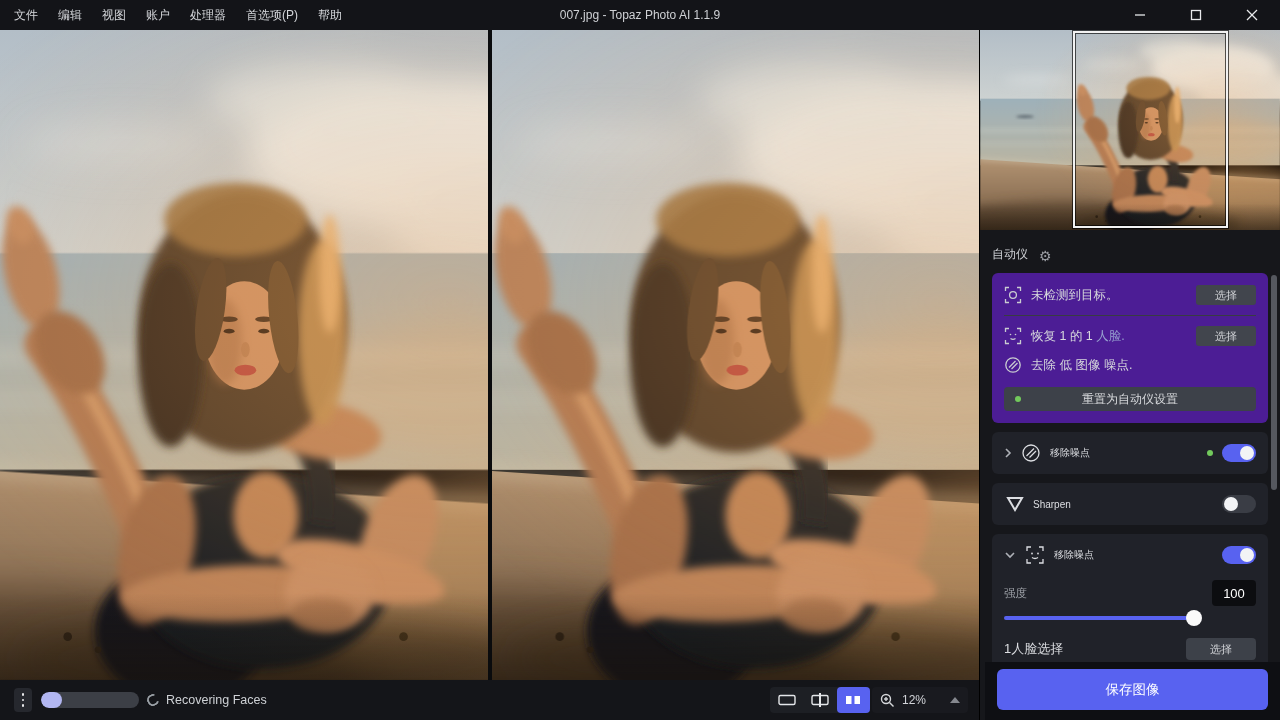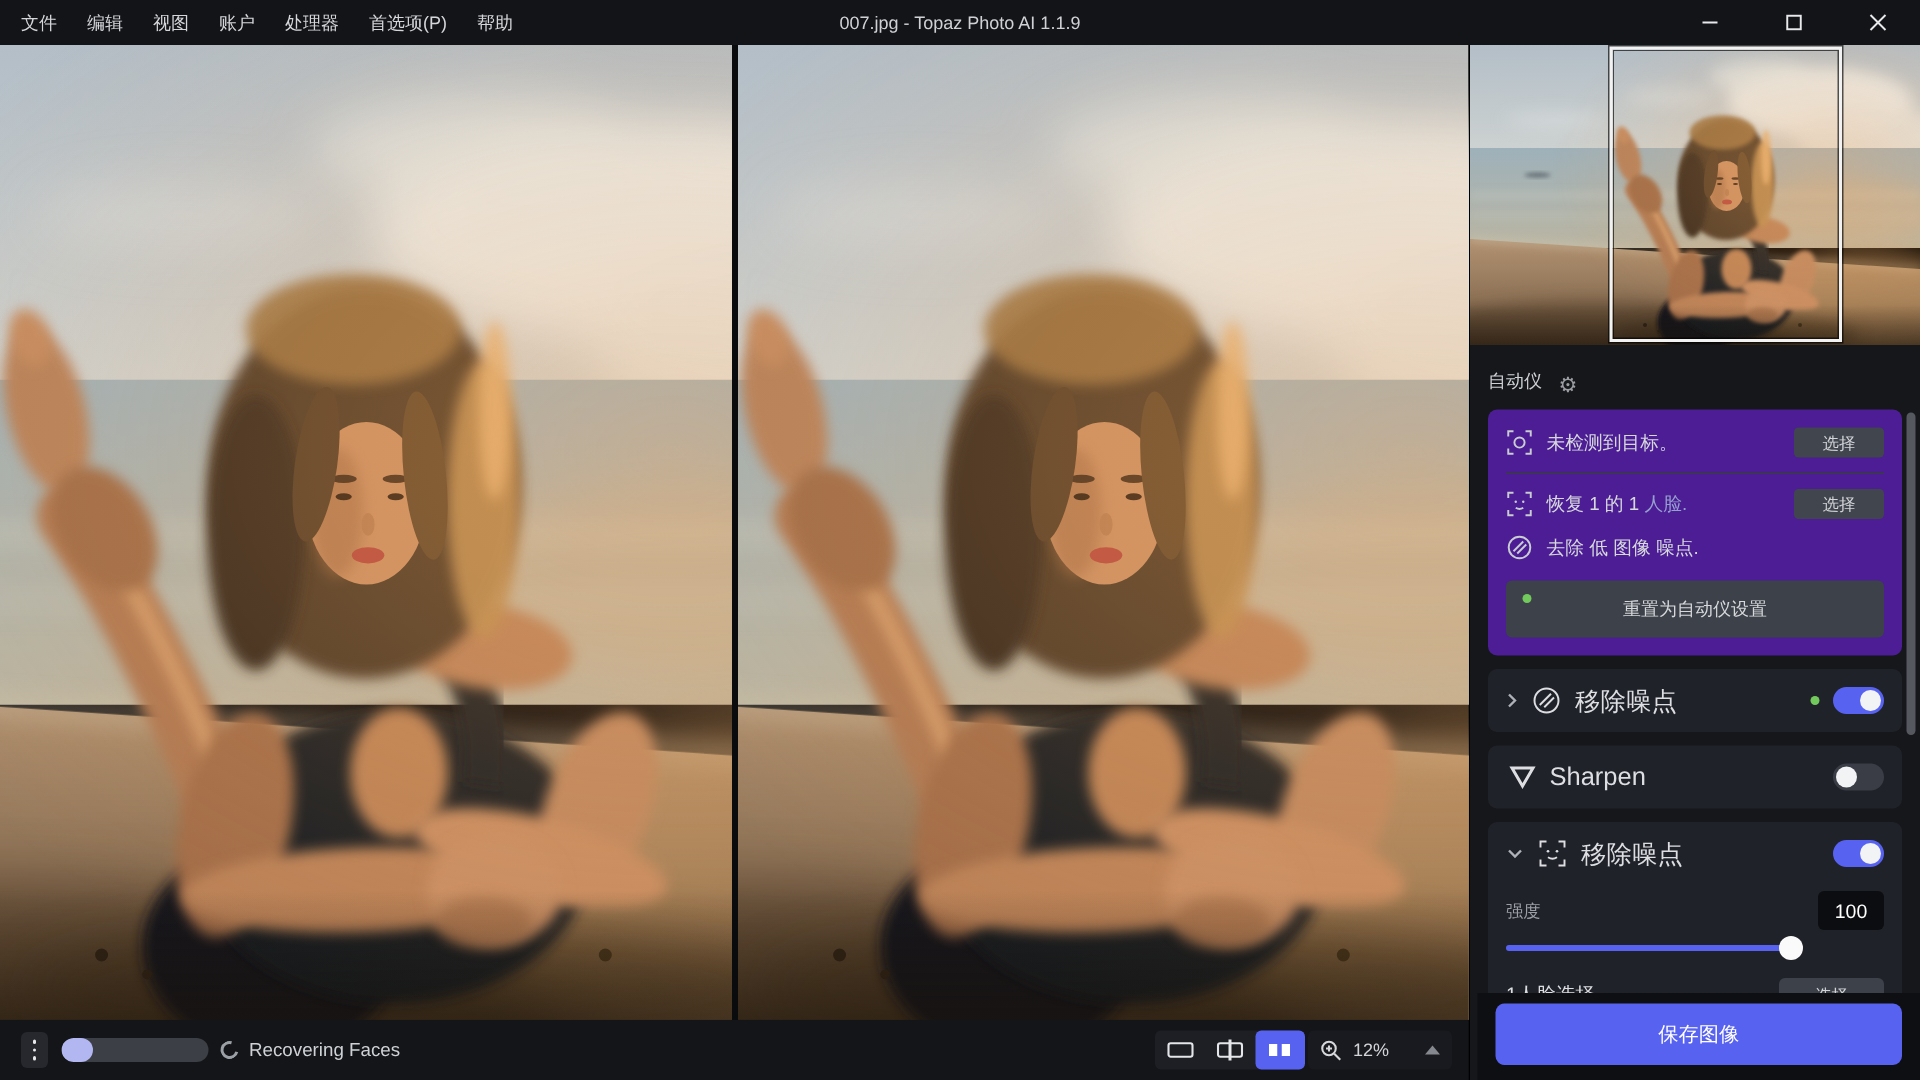--- a/index.html
+++ b/index.html
@@ -58,29 +58,29 @@
   .gear { font-size:14px; color:#9a9da3; line-height:1; }
   .ap-card { margin-top:10px; background:#4c1d95; border-radius:6px; padding:12px; }
   .ap-row { display:flex; align-items:center; gap:9px; min-height:20px; }
   .ap-row + .ap-row { margin-top:9px; }
   .ap-row svg { stroke:#c9ccd1; fill:none; stroke-width:1.3; flex:0 0 auto; }
   .ap-text { font-size:12.5px; color:#d6d8dc; white-space:nowrap; }
   .ap-link { color:#96a0cf; }
   .mini-btn { margin-left:auto; width:60px; height:20px; background:#41454d; border:none; border-radius:3px;
     font-size:11px; color:#d2d4d8; font-family:inherit; }
   .ap-divider { height:1px; background:#393c42; margin:10px 0; }
-  .reset-btn { margin-top:12px; width:100%; height:38px; background:#3d4149; border:none; border-radius:4px;
+  .reset-btn { margin-top:12px; width:100%; height:24px; background:#3d4149; border:none; border-radius:4px;
     font-size:12px; color:#d6d8db; font-family:inherit; position:relative; }
   .reset-dot { position:absolute; left:11px; top:9px; width:6px; height:6px; border-radius:50%; background:#72c95c; }
   .section-title { margin-top:27px; font-size:12px; color:#c6c9ce; }
   .q-row { margin-top:9px; background:#202229; border-radius:6px; }
   .q-head { height:42px; display:flex; align-items:center; padding:0 12px; gap:9px; }
   .q-head .chev { stroke:#aeb1b7; fill:none; stroke-width:1.6; flex:0 0 auto; }
   .q-head .qicon { stroke:#dcdee2; fill:none; stroke-width:1.3; flex:0 0 auto; }
-  .q-label { font-size:17px; color:#dcdee2; }
+  .q-label { font-size:10px; color:#dcdee2; }
   .q-right { margin-left:auto; display:flex; align-items:center; gap:9px; }
   .auto-dot { width:6px; height:6px; border-radius:50%; background:#72c95c; }
   .toggle { width:34px; height:18px; border-radius:9px; position:relative; }
   .toggle.on { background:#5862f0; }
   .toggle.off { background:#3a3d45; }
   .toggle .knob { position:absolute; top:2px; width:14px; height:14px; border-radius:50%; background:#f2f3f5; }
   .toggle.on .knob { right:2px; }
   .toggle.off .knob { left:2px; }
   .q-body { padding:4px 12px 14px; }
   .strength-row { display:flex; align-items:center; }

